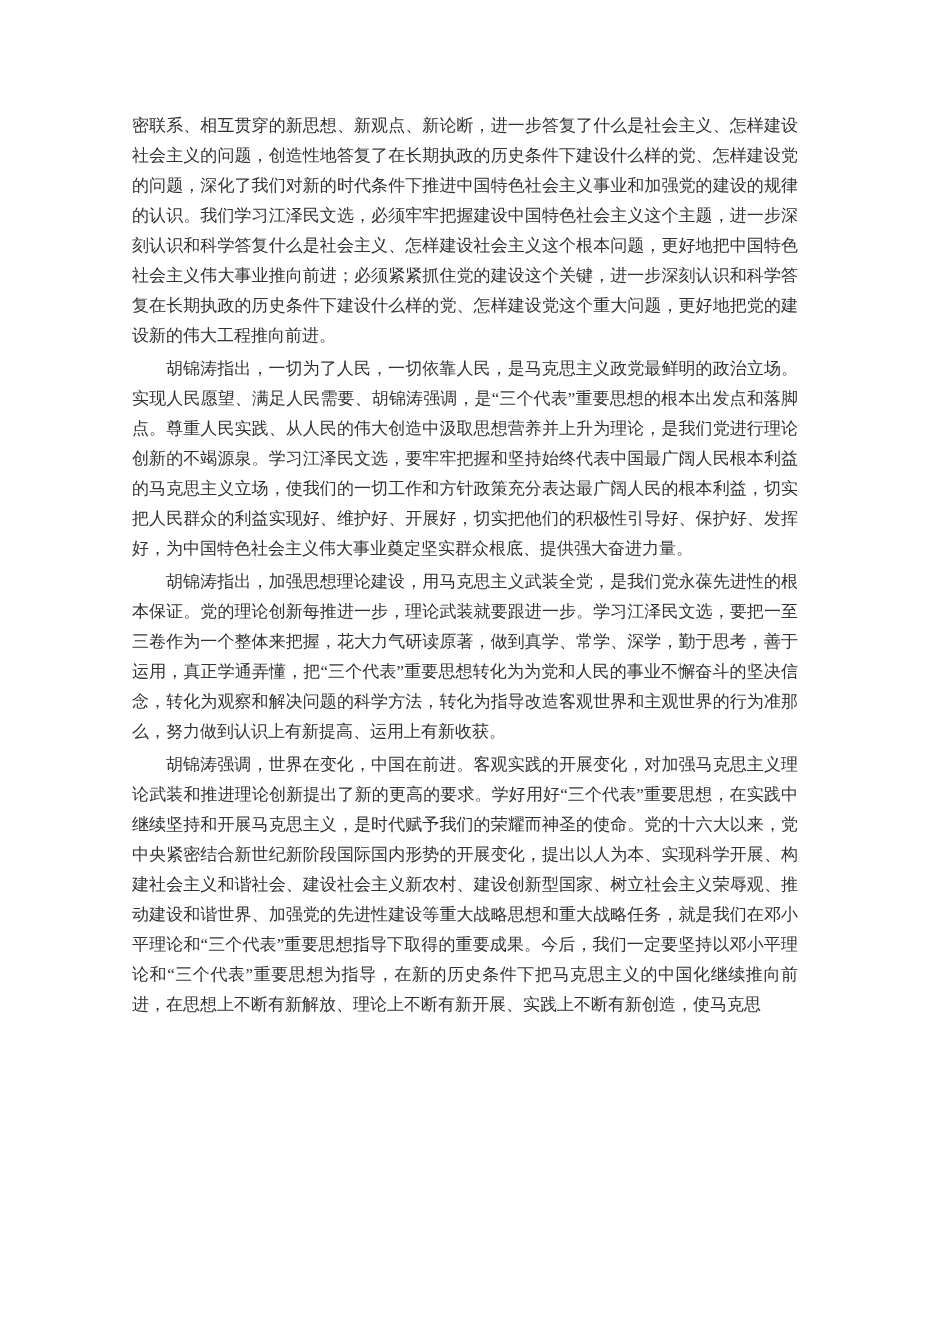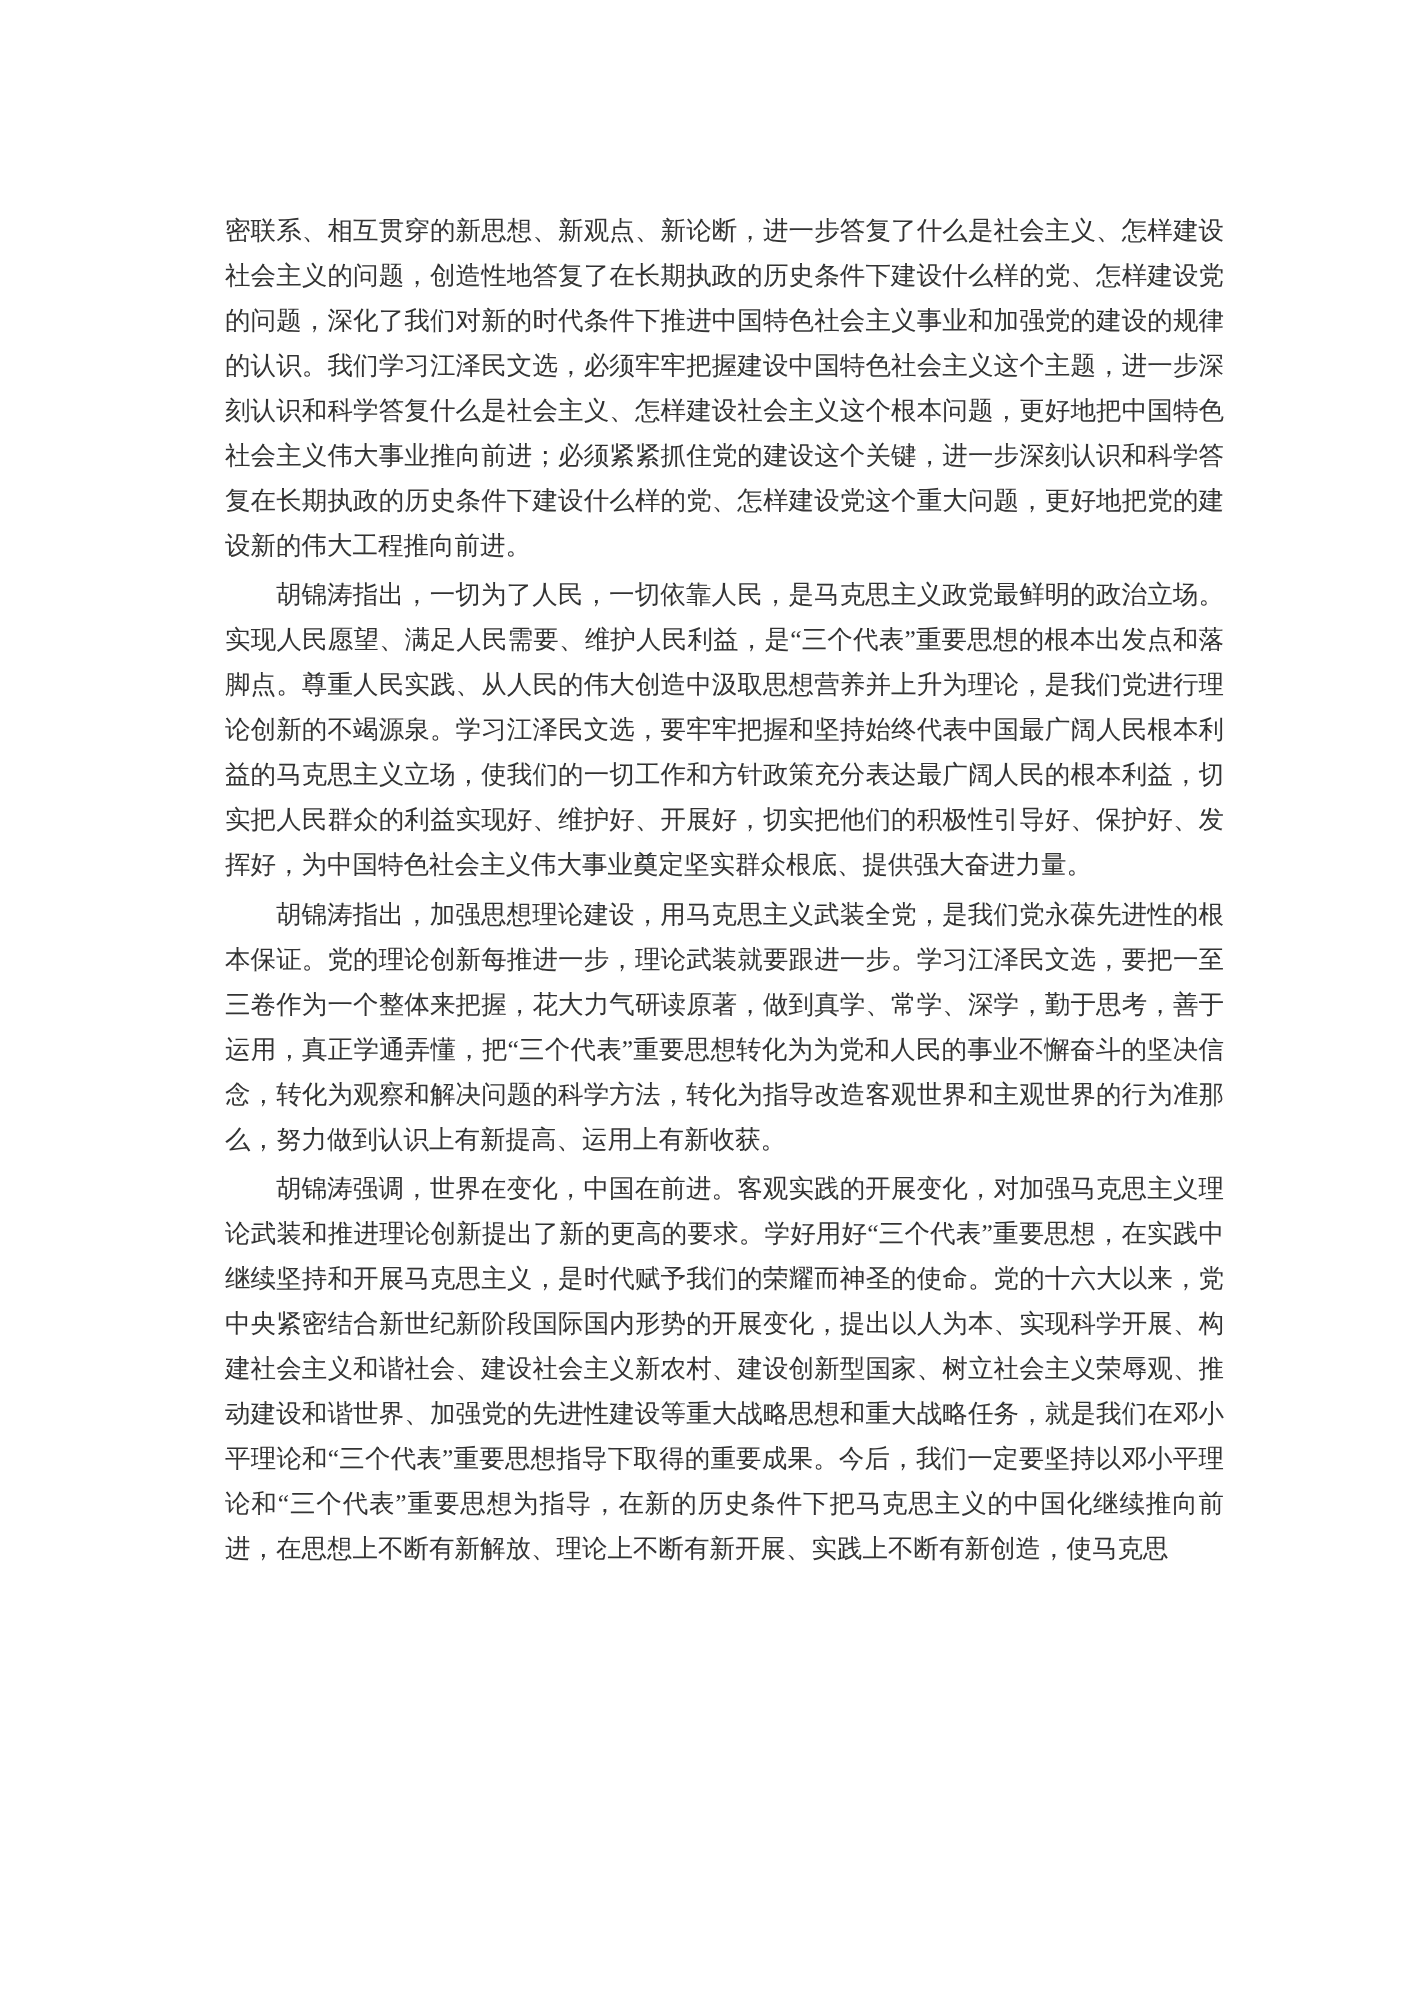--- a/index.html
+++ b/index.html
@@ -10,41 +10,40 @@
   .page {
     position: relative;
     width: 950px;
     height: 1344px;
     background: #ffffff;
     overflow: hidden;
     font-family: "Liberation Serif", "DejaVu Serif", serif;
   }
   .text-block {
     position: absolute;
-    left: 150px;
+    left: 132px;
     top: 111px;
     width: 666px;
-    margin-top: 28px;
   }
   .para {
     margin: 0 0 3px 0;
     font-size: 17px;
     line-height: 30px;
     color: #333333;
     text-align: justify;
     text-justify: inter-ideograph;
     word-break: break-all;
   }
   .para.indent {
     text-indent: 2em;
   }
 </style>
 </head>
 <body>
 
 <div class="page">
   <div class="text-block">
     <p class="para">密联系、相互贯穿的新思想、新观点、新论断，进一步答复了什么是社会主义、怎样建设社会主义的问题，创造性地答复了在长期执政的历史条件下建设什么样的党、怎样建设党的问题，深化了我们对新的时代条件下推进中国特色社会主义事业和加强党的建设的规律的认识。我们学习江泽民文选，必须牢牢把握建设中国特色社会主义这个主题，进一步深刻认识和科学答复什么是社会主义、怎样建设社会主义这个根本问题，更好地把中国特色社会主义伟大事业推向前进；必须紧紧抓住党的建设这个关键，进一步深刻认识和科学答复在长期执政的历史条件下建设什么样的党、怎样建设党这个重大问题，更好地把党的建设新的伟大工程推向前进。</p>
-    <p class="para indent">胡锦涛指出，一切为了人民，一切依靠人民，是马克思主义政党最鲜明的政治立场。实现人民愿望、满足人民需要、维护人民利益，是“三个代表”重要思想的根本出发点和落脚点。尊重人民实践、从人民的伟大创造中汲取思想营养并上升为理论，是我们党进行理论创新的不竭源泉。学习江泽民文选，要牢牢把握和坚持始终代表中国最广阔人民根本利益的马克思主义立场，使我们的一切工作和方针政策充分表达最广阔人民的根本利益，切实把人民群众的利益实现好、维护好、开展好，切实把他们的积极性引导好、保护好、发挥好，为中国特色社会主义伟大事业奠定坚实群众根底、提供强大奋进力量。</p>
+    <p class="para indent">胡锦涛指出，一切为了人民，一切依靠人民，是马克思主义政党最鲜明的政治立场。实现人民愿望、满足人民需要、胡锦涛强调，是“三个代表”重要思想的根本出发点和落脚点。尊重人民实践、从人民的伟大创造中汲取思想营养并上升为理论，是我们党进行理论创新的不竭源泉。学习江泽民文选，要牢牢把握和坚持始终代表中国最广阔人民根本利益的马克思主义立场，使我们的一切工作和方针政策充分表达最广阔人民的根本利益，切实把人民群众的利益实现好、维护好、开展好，切实把他们的积极性引导好、保护好、发挥好，为中国特色社会主义伟大事业奠定坚实群众根底、提供强大奋进力量。</p>
     <p class="para indent">胡锦涛指出，加强思想理论建设，用马克思主义武装全党，是我们党永葆先进性的根本保证。党的理论创新每推进一步，理论武装就要跟进一步。学习江泽民文选，要把一至三卷作为一个整体来把握，花大力气研读原著，做到真学、常学、深学，勤于思考，善于运用，真正学通弄懂，把“三个代表”重要思想转化为为党和人民的事业不懈奋斗的坚决信念，转化为观察和解决问题的科学方法，转化为指导改造客观世界和主观世界的行为准那么，努力做到认识上有新提高、运用上有新收获。</p>
     <p class="para indent">胡锦涛强调，世界在变化，中国在前进。客观实践的开展变化，对加强马克思主义理论武装和推进理论创新提出了新的更高的要求。学好用好“三个代表”重要思想，在实践中继续坚持和开展马克思主义，是时代赋予我们的荣耀而神圣的使命。党的十六大以来，党中央紧密结合新世纪新阶段国际国内形势的开展变化，提出以人为本、实现科学开展、构建社会主义和谐社会、建设社会主义新农村、建设创新型国家、树立社会主义荣辱观、推动建设和谐世界、加强党的先进性建设等重大战略思想和重大战略任务，就是我们在邓小平理论和“三个代表”重要思想指导下取得的重要成果。今后，我们一定要坚持以邓小平理论和“三个代表”重要思想为指导，在新的历史条件下把马克思主义的中国化继续推向前进，在思想上不断有新解放、理论上不断有新开展、实践上不断有新创造，使马克思</p>
   </div>
 </div>
 
 </body></html>

